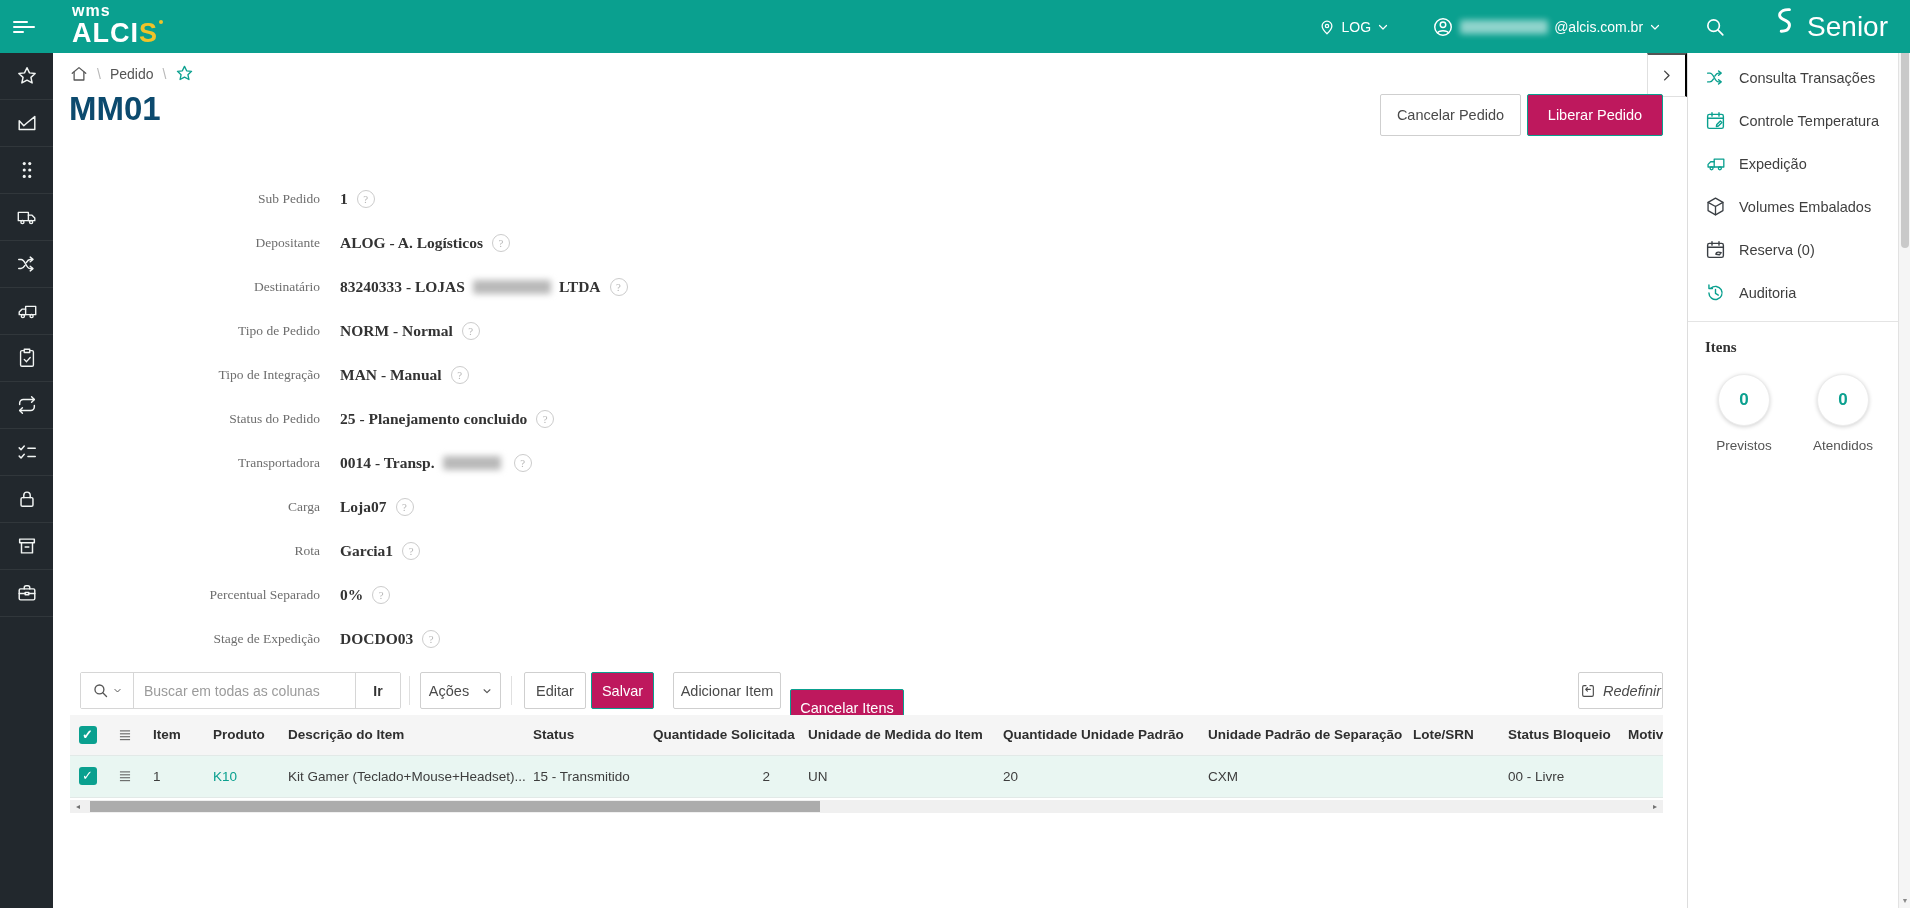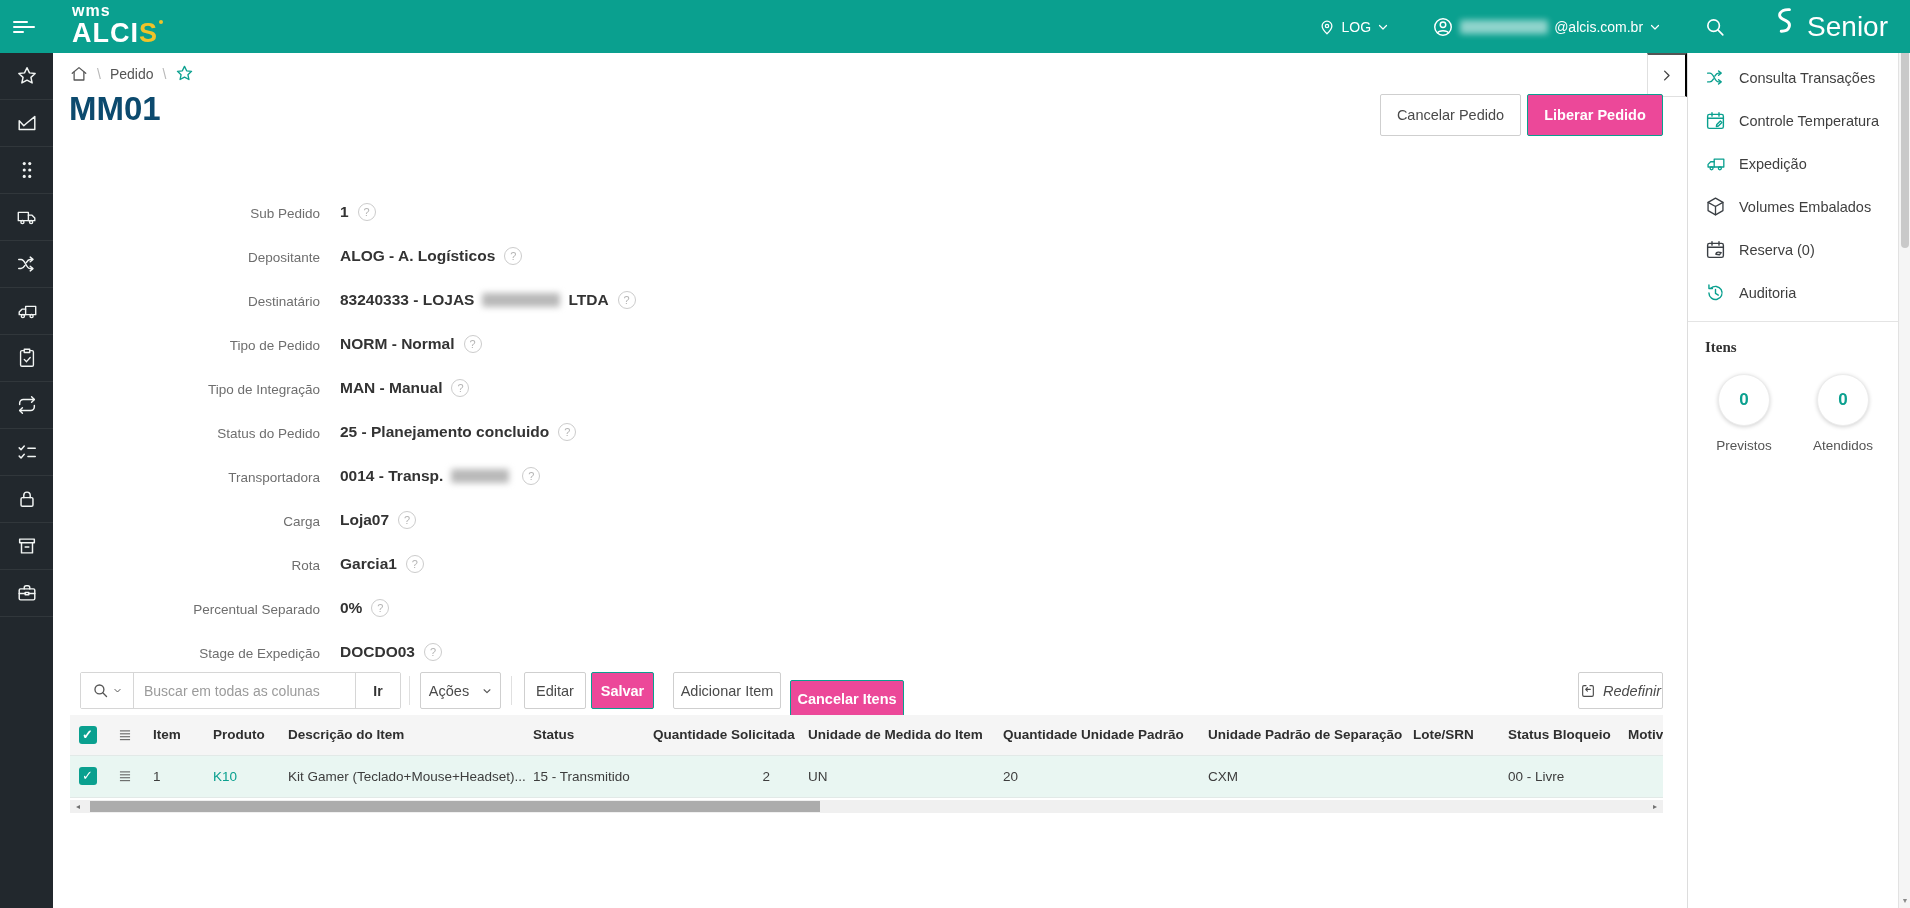--- a/index.html
+++ b/index.html
@@ -62,27 +62,27 @@
   .bc-sep { color:#b9b9b9; }
   .bc-link { cursor:pointer; }
   .bc-home, .bc-star { background:none; border:0; cursor:pointer; display:flex; color:#555; }
   .bc-star { color:#0aa08f; }
   .page-title { position:absolute; left:16px; top:37px; font-size:33px; font-weight:bold; color:#0c4a6e; }
   .collapse-tab { position:absolute; right:0; top:0; width:40px; height:44px; background:#fff;
     border-left:1px solid #e0e0e0; border-bottom:1px solid #e0e0e0; cursor:pointer; color:#444;
     display:flex; align-items:center; justify-content:center; }
   .btn { border:1px solid #cfcfcf; background:#fff; color:#4a4a4a; font-size:14.5px;
     border-radius:2px; cursor:pointer; font-family:inherit; }
-  .btn-primary { background:#ec4899; border-color:#0aa08f; color:#fff; font-weight:bold; }
+  .btn-primary { background:#be185d; border-color:#0aa08f; color:#fff; font-weight:normal; }
   .hd-cancel { position:absolute; left:1327px; top:41px; width:141px; height:42px; }
   .hd-release { position:absolute; left:1474px; top:41px; width:136px; height:42px; }
 
   
   .form { position:absolute; left:0; top:124px; width:900px; }
-  .f-row { height:44px; display:flex; align-items:flex-end; }
+  .f-row { height:44px; display:flex; align-items:center;font-family:Liberation Serif, serif; }
   .f-label { width:267px; text-align:right; font-size:13.5px; color:#6e6e6e; }
   .f-value { margin-left:20px; font-size:15.5px; font-weight:bold; color:#333;
     display:flex; align-items:center; }
   .redact { display:inline-block; width:78px; height:14px; border-radius:2px;
     background:#b9b9b9; filter:blur(3px); margin:0 8px; }
   .redact.sm { width:58px; margin-right:4px; }
   .help { width:18px; height:18px; border:1px solid #ccc; border-radius:50%; background:#fff;
     color:#b5b5b5; font-size:11px; font-weight:normal; display:inline-flex; align-items:center;
     justify-content:center; margin-left:9px; cursor:pointer; flex:0 0 auto; }
 
@@ -96,21 +96,21 @@
     font-family:inherit; }
   .sg-input::placeholder { color:#9b9b9b; }
   .sg-go { width:45px; border:0; border-left:1px solid #d6d6d6; background:#fff; font-weight:bold;
     font-size:14px; color:#333; cursor:pointer; font-family:inherit; }
   .tb-div { position:absolute; top:4px; width:1px; height:29px; background:#e0e0e0; }
   .t-acoes { position:absolute; left:367px; top:0; width:81px; height:37px; display:inline-flex;
     align-items:center; justify-content:center; gap:13px; }
   .t-editar { position:absolute; left:471px; top:0; width:62px; height:37px; }
   .t-salvar { position:absolute; left:538px; top:0; width:63px; height:37px; }
   .t-add { position:absolute; left:620px; top:0; width:108px; height:37px; }
-  .t-citens { position:absolute; left:737px; top:8px; width:114px; height:37px; }
+  .t-citens { position:absolute; left:737px; top:17px; width:114px; height:37px; }
   .t-reset { position:absolute; left:1525px; top:0; width:85px; height:37px; display:inline-flex;
     align-items:center; justify-content:center; gap:7px; color:#4a4a4a;font-style:italic; }
 
   
   .tablewrap { position:absolute; left:17px; top:662px; width:1593px; overflow:hidden; }
   table { border-collapse:collapse; table-layout:fixed; width:1690px; }
   th, td { font-size:13.5px; text-align:left; padding:0 8px; overflow:hidden; white-space:nowrap; }
   thead tr { height:40px; background:#f5f5f5; }
   th { font-weight:bold; color:#2f2f2f; }
   tbody tr { height:42px; background:#e9f6f2; border-top:1px solid #e2e9e7; border-bottom:1px solid #e2e9e7; }

